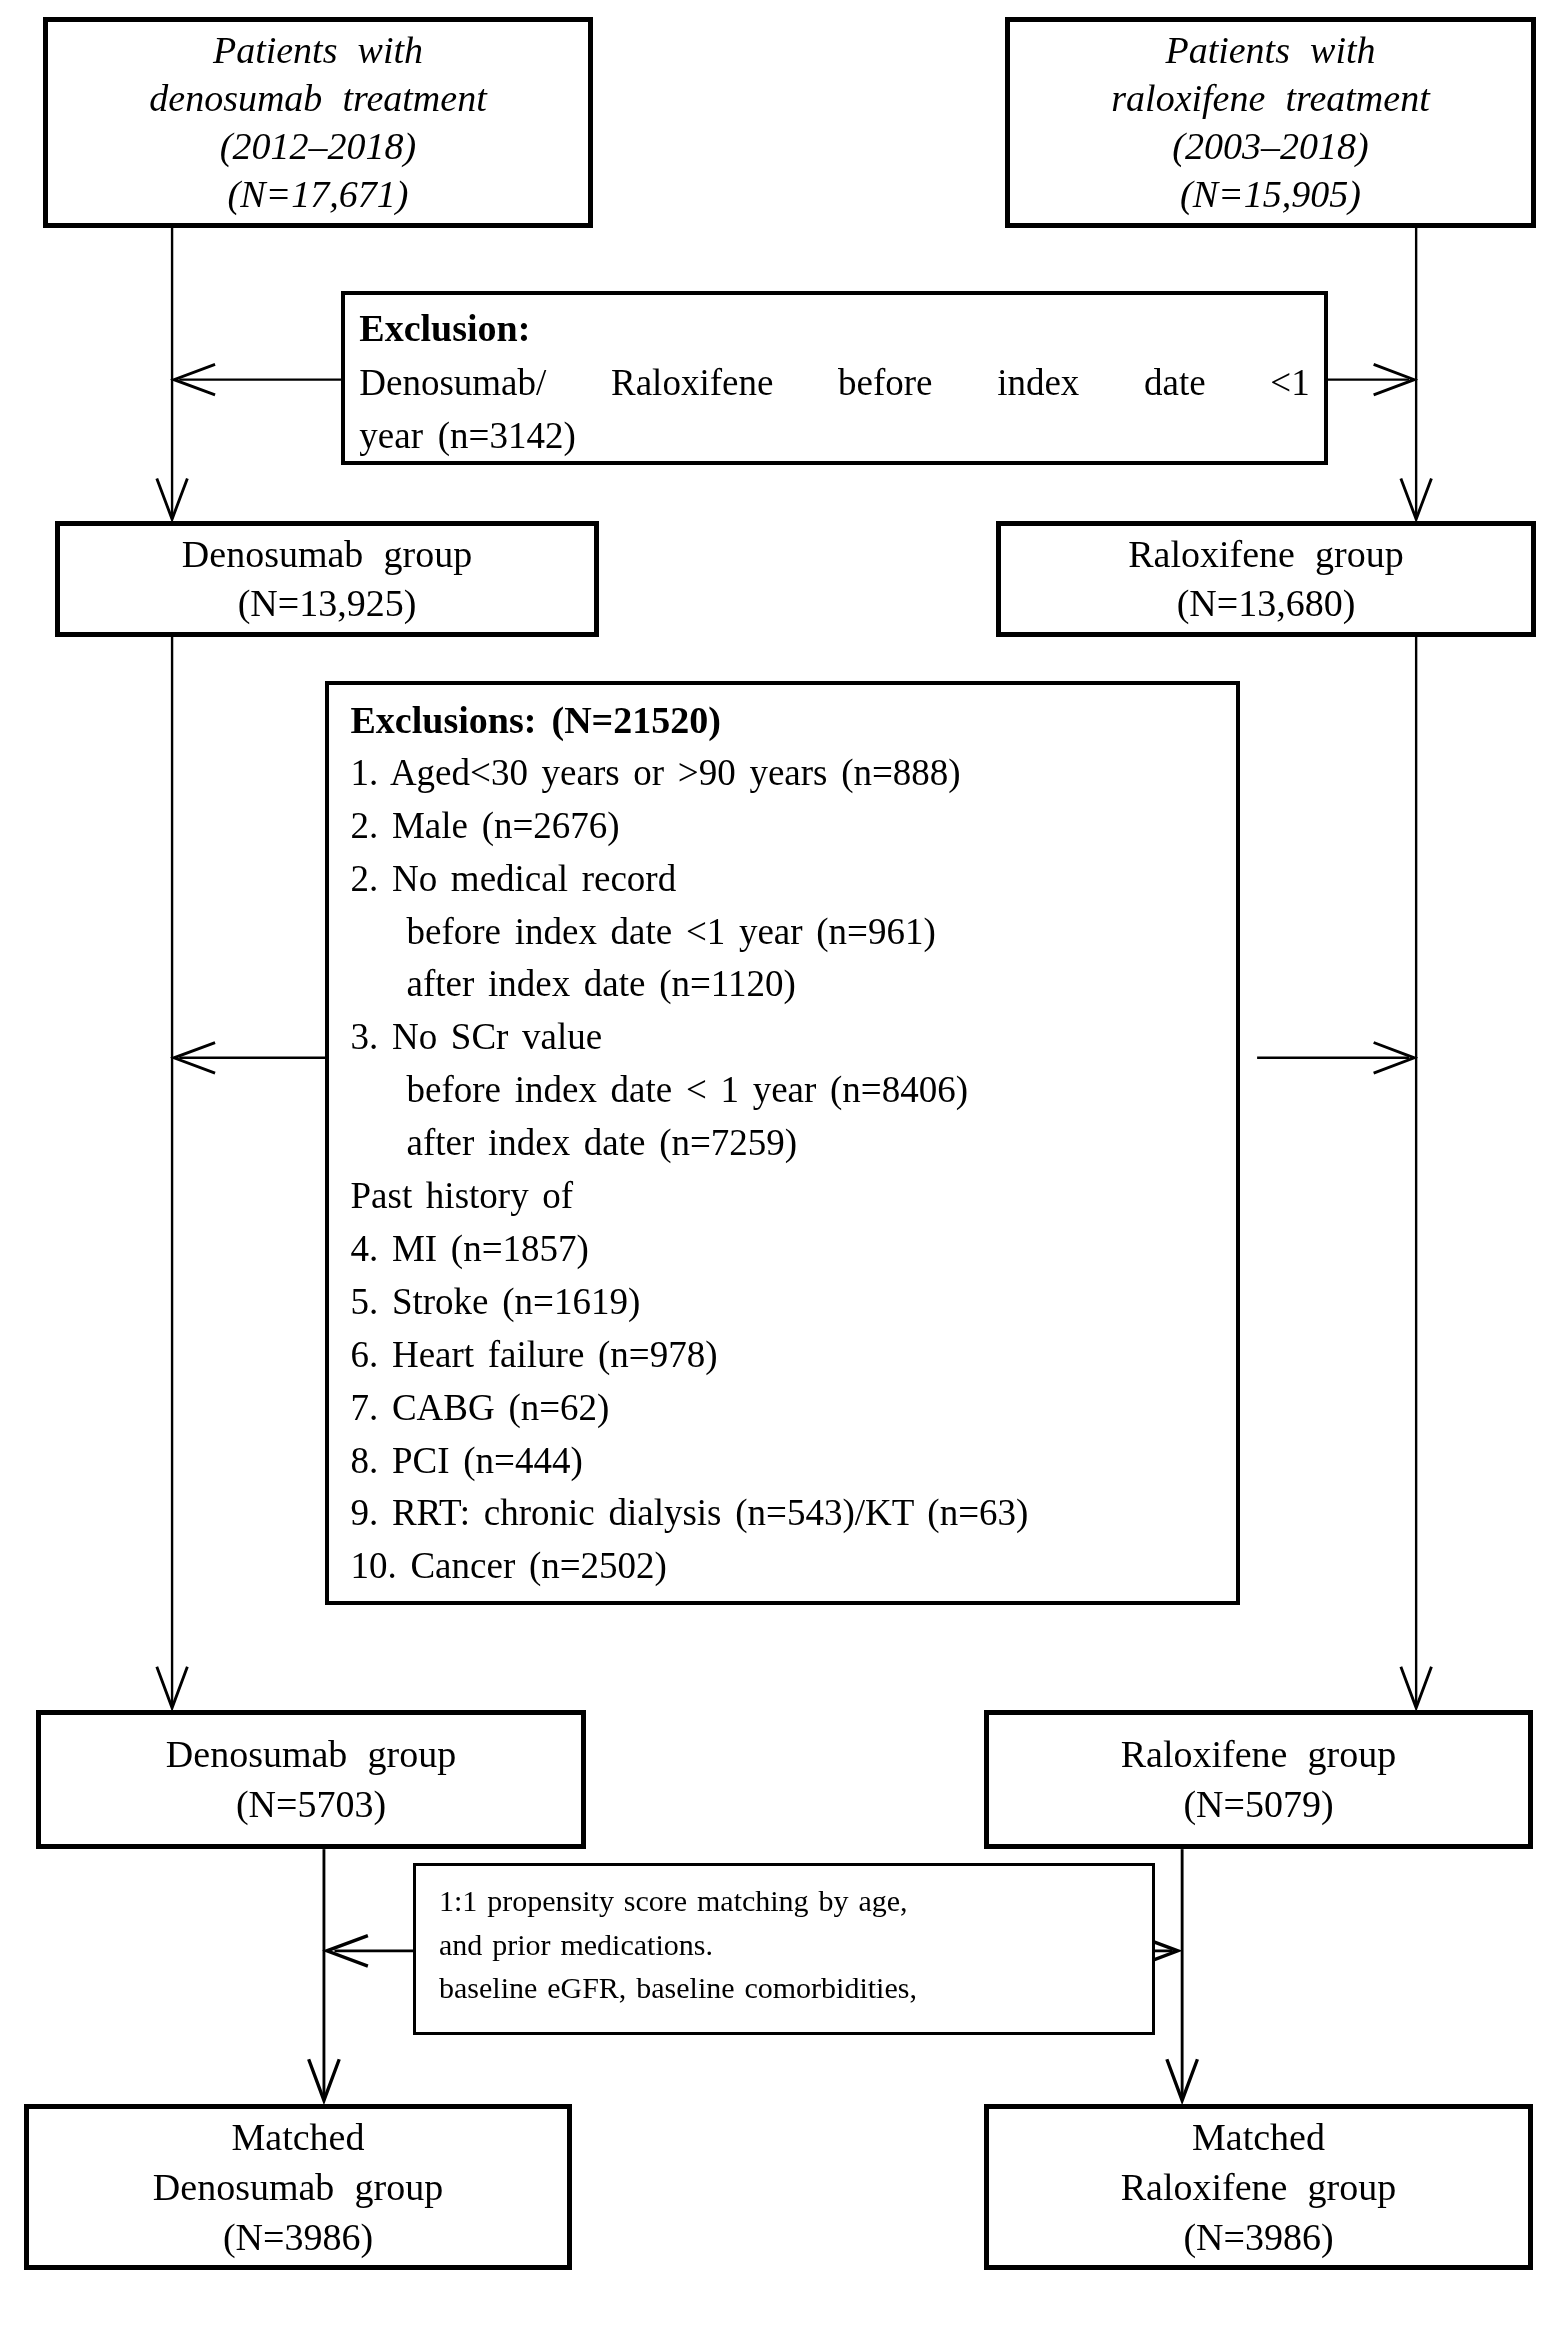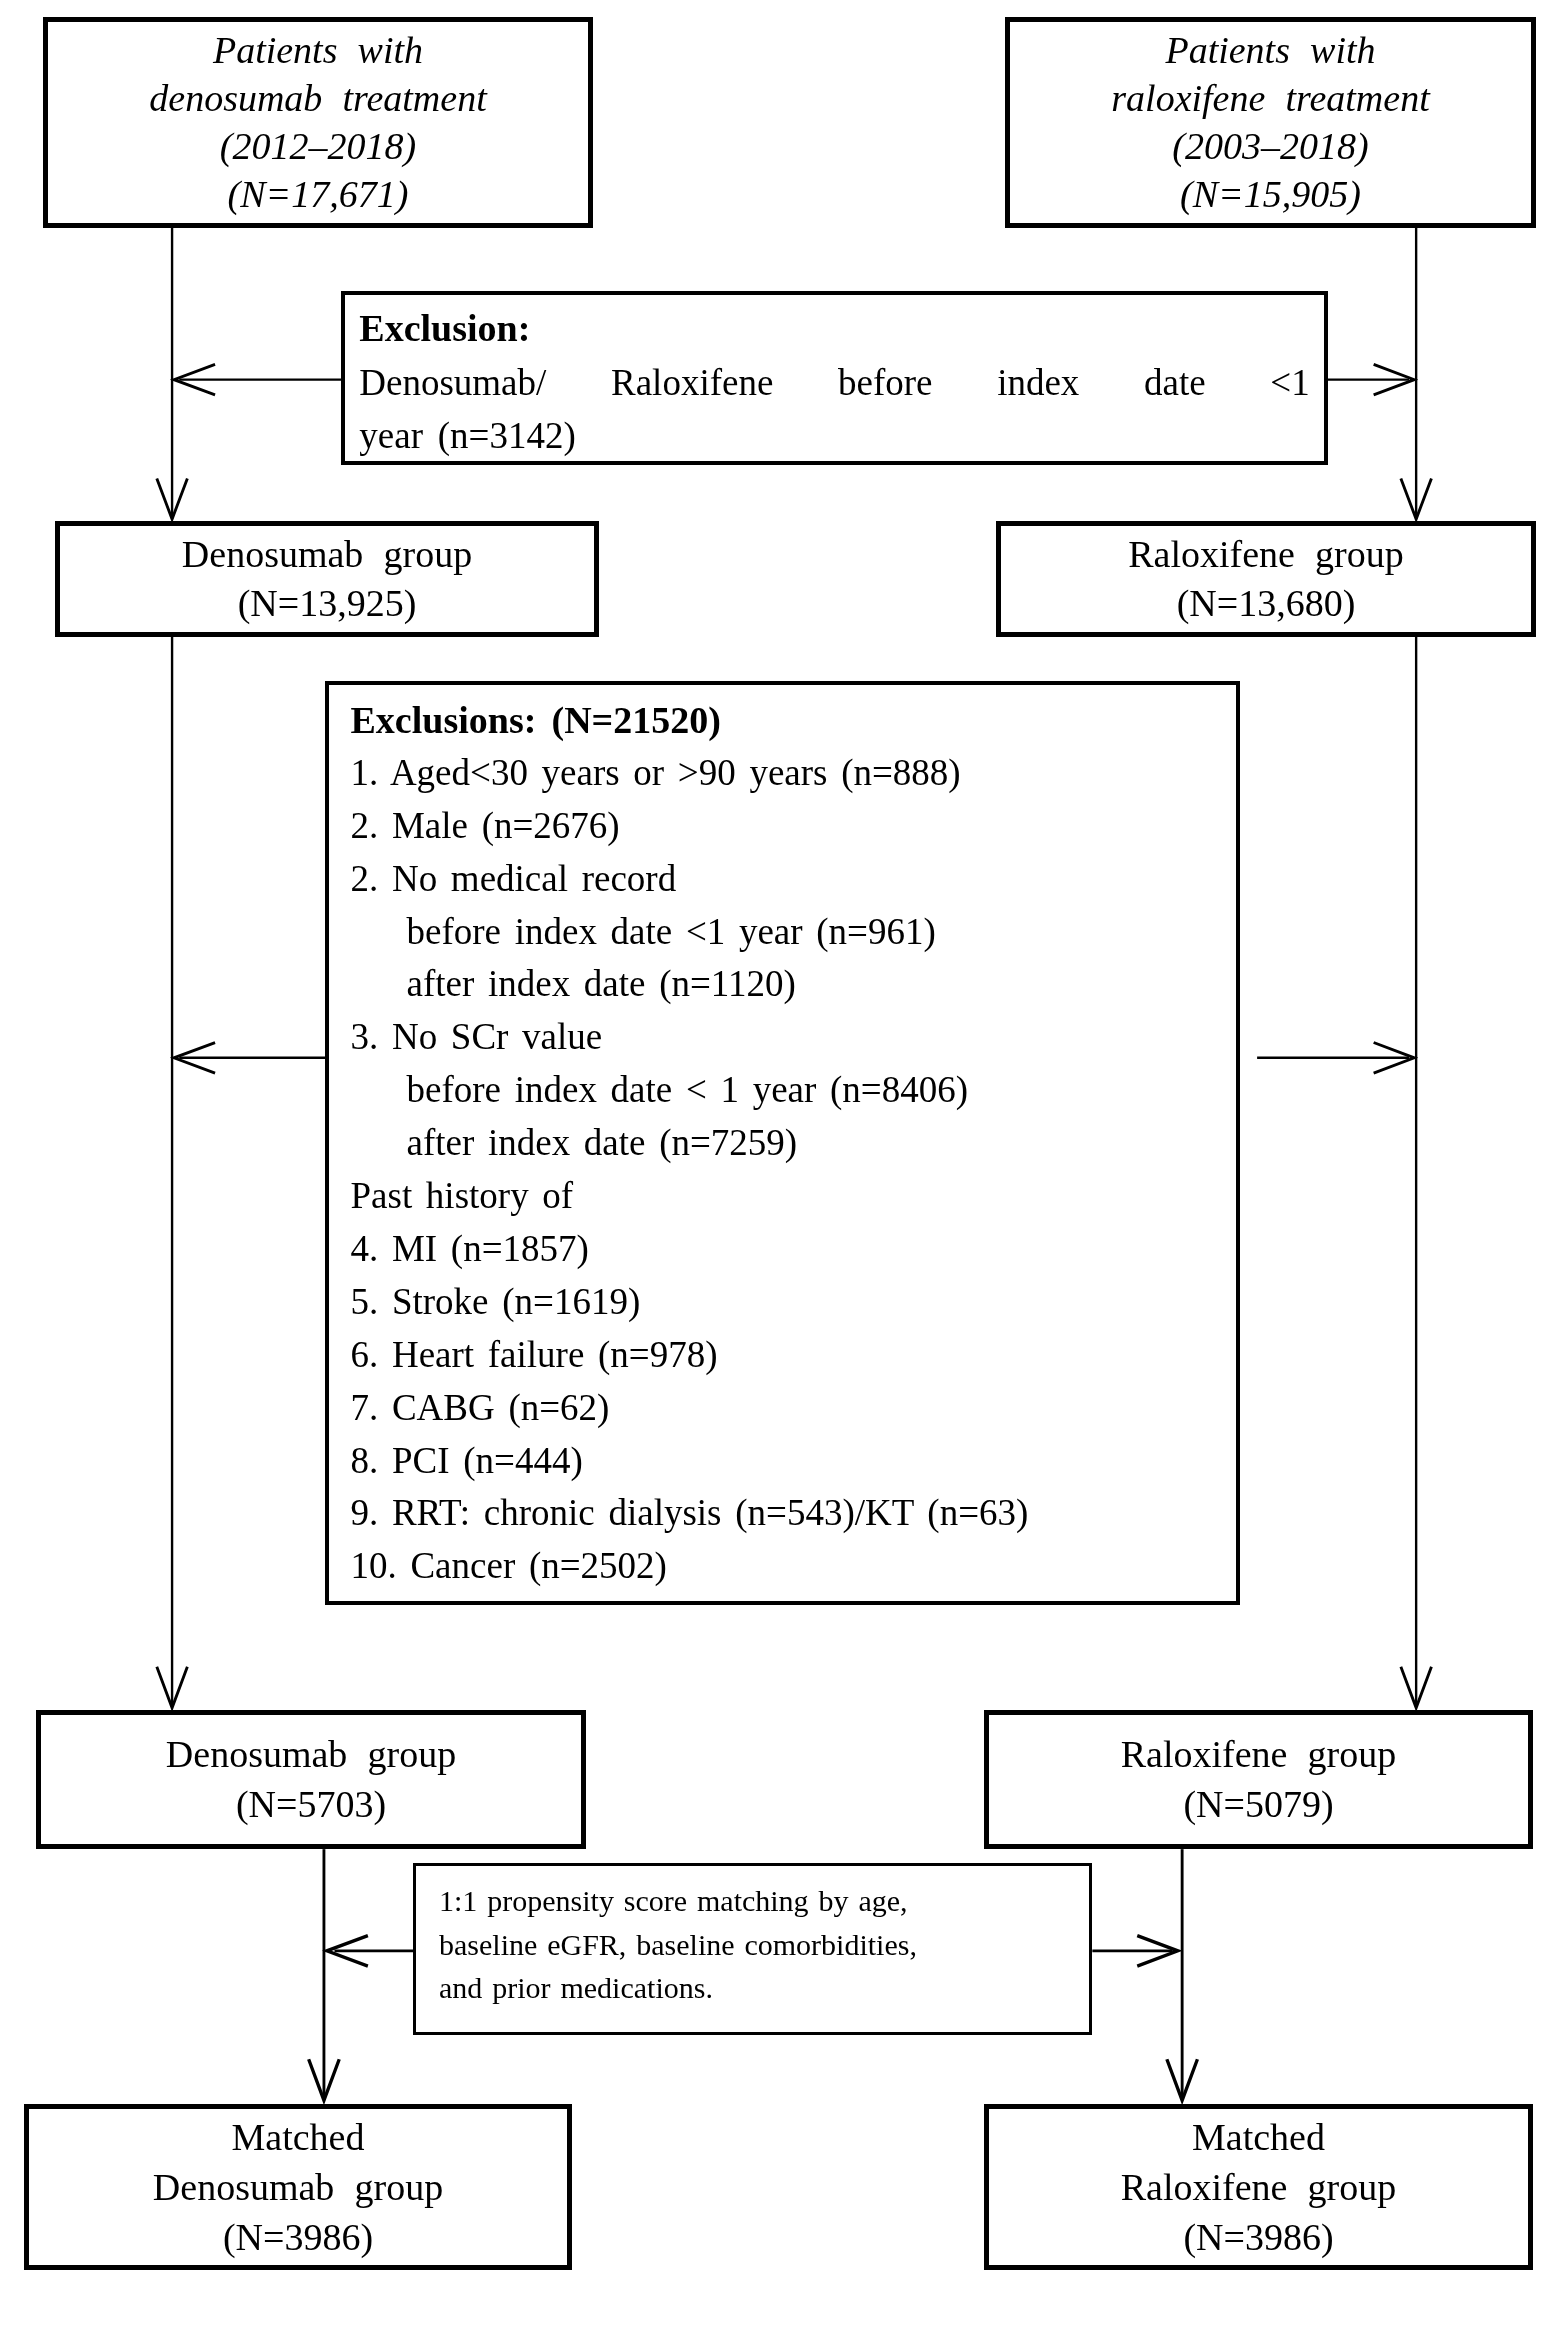--- a/index.html
+++ b/index.html
@@ -212,24 +212,24 @@
   <div class="box box-main" id="box-denosumab-group-2" style="left:36px; top:1710px; width:550px; height:139px;">
     <div class="line">Denosumab group</div>
     <div class="line">(N=5703)</div>
   </div>
 
   <div class="box box-main" id="box-raloxifene-group-2" style="left:984px; top:1710px; width:549px; height:139px;">
     <div class="line">Raloxifene group</div>
     <div class="line">(N=5079)</div>
   </div>
 
-  <div class="box" id="matching-box" style="left:413px; top:1863px; width:679px; height:172px;">
+  <div class="box" id="matching-box" style="left:413px; top:1863px; width:742px; height:172px;">
     <div class="line">1:1 propensity score matching by age,</div>
+    <div class="line">and prior medications.</div>
     <div class="line">baseline eGFR, baseline comorbidities,</div>
-    <div class="line">and prior medications.</div>
   </div>
 
   <div class="box box-main box-matched" id="box-matched-denosumab" style="left:24px; top:2104px; width:548px; height:166px;">
     <div class="line">Matched</div>
     <div class="line">Denosumab group</div>
     <div class="line">(N=3986)</div>
   </div>
 
   <div class="box box-main box-matched" id="box-matched-raloxifene" style="left:984px; top:2104px; width:549px; height:166px;">
     <div class="line">Matched</div>

